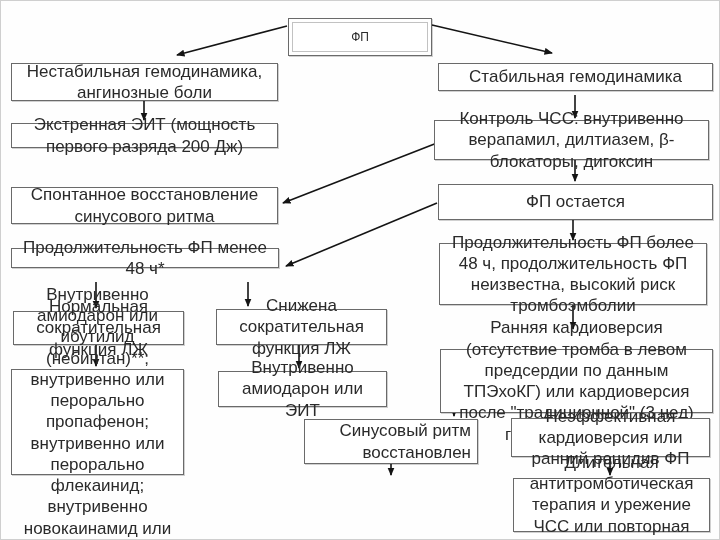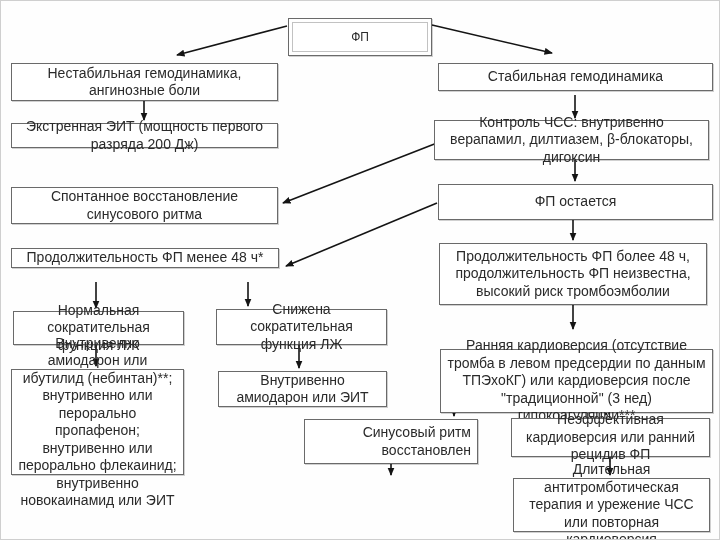--- a/index.html
+++ b/index.html
@@ -8,21 +8,21 @@
     background:#fefefe; overflow:hidden;
     border:1px solid #cfcfcf; box-sizing:border-box;
     font-family:"Liberation Sans", sans-serif;
   }
   .node {
     position:absolute; box-sizing:border-box;
     background:#fff; border:1px solid #6a6a6a;
     box-shadow:1px 1px 0 rgba(0,0,0,0.18);
     display:flex; align-items:center; justify-content:center;
     text-align:center; color:#2a2a2a;
-    font-size:14px; line-height:1.25; padding:2px 6px;
+    font-size:17px; line-height:1.25; padding:2px 6px;
   }
   .n-fp {
     left:287px; top:10px; width:144px; height:38px;
     font-size:12px;
     box-shadow:inset 0 0 0 3px #fff, inset 0 0 0 4px #c2c2c2, 1px 1px 0 rgba(0,0,0,0.18);
     margin-top:7px;
   }
   .n-unstable        { left:10px;  top:62px;  width:267px; height:38px; }
   .n-stable          { left:437px; top:62px;  width:275px; height:28px; }
   .n-eit             { left:10px;  top:122px; width:267px; height:25px; }

